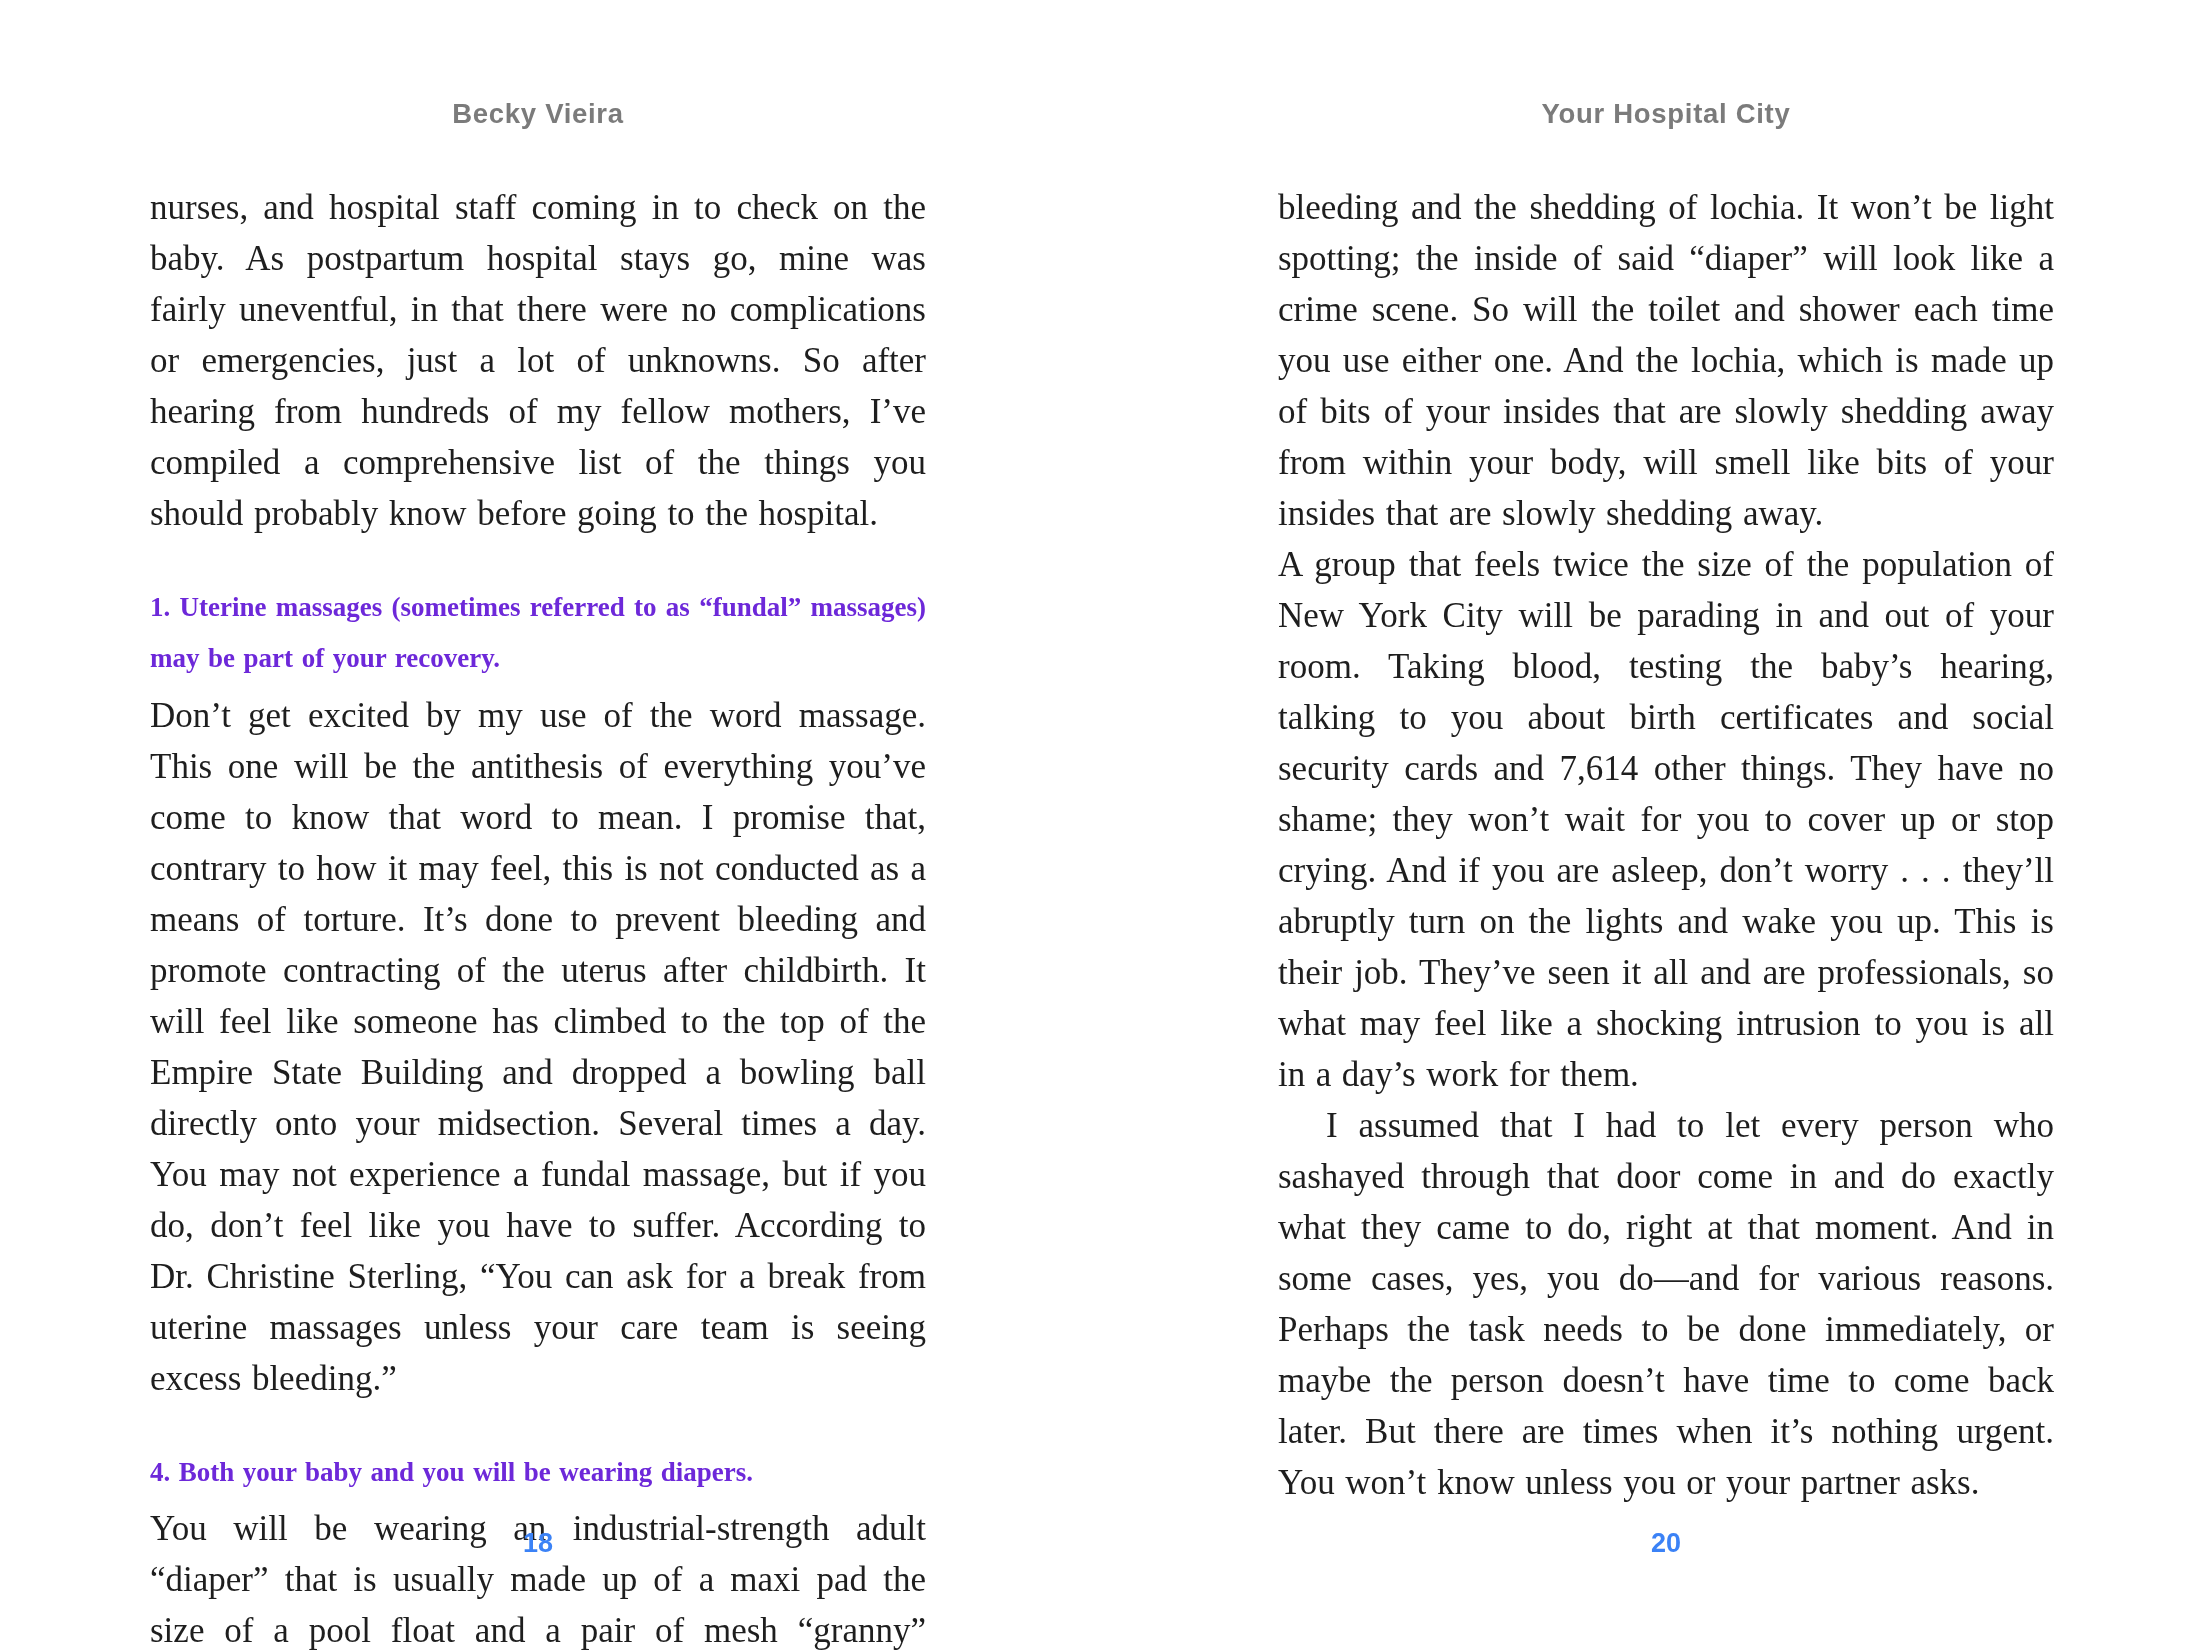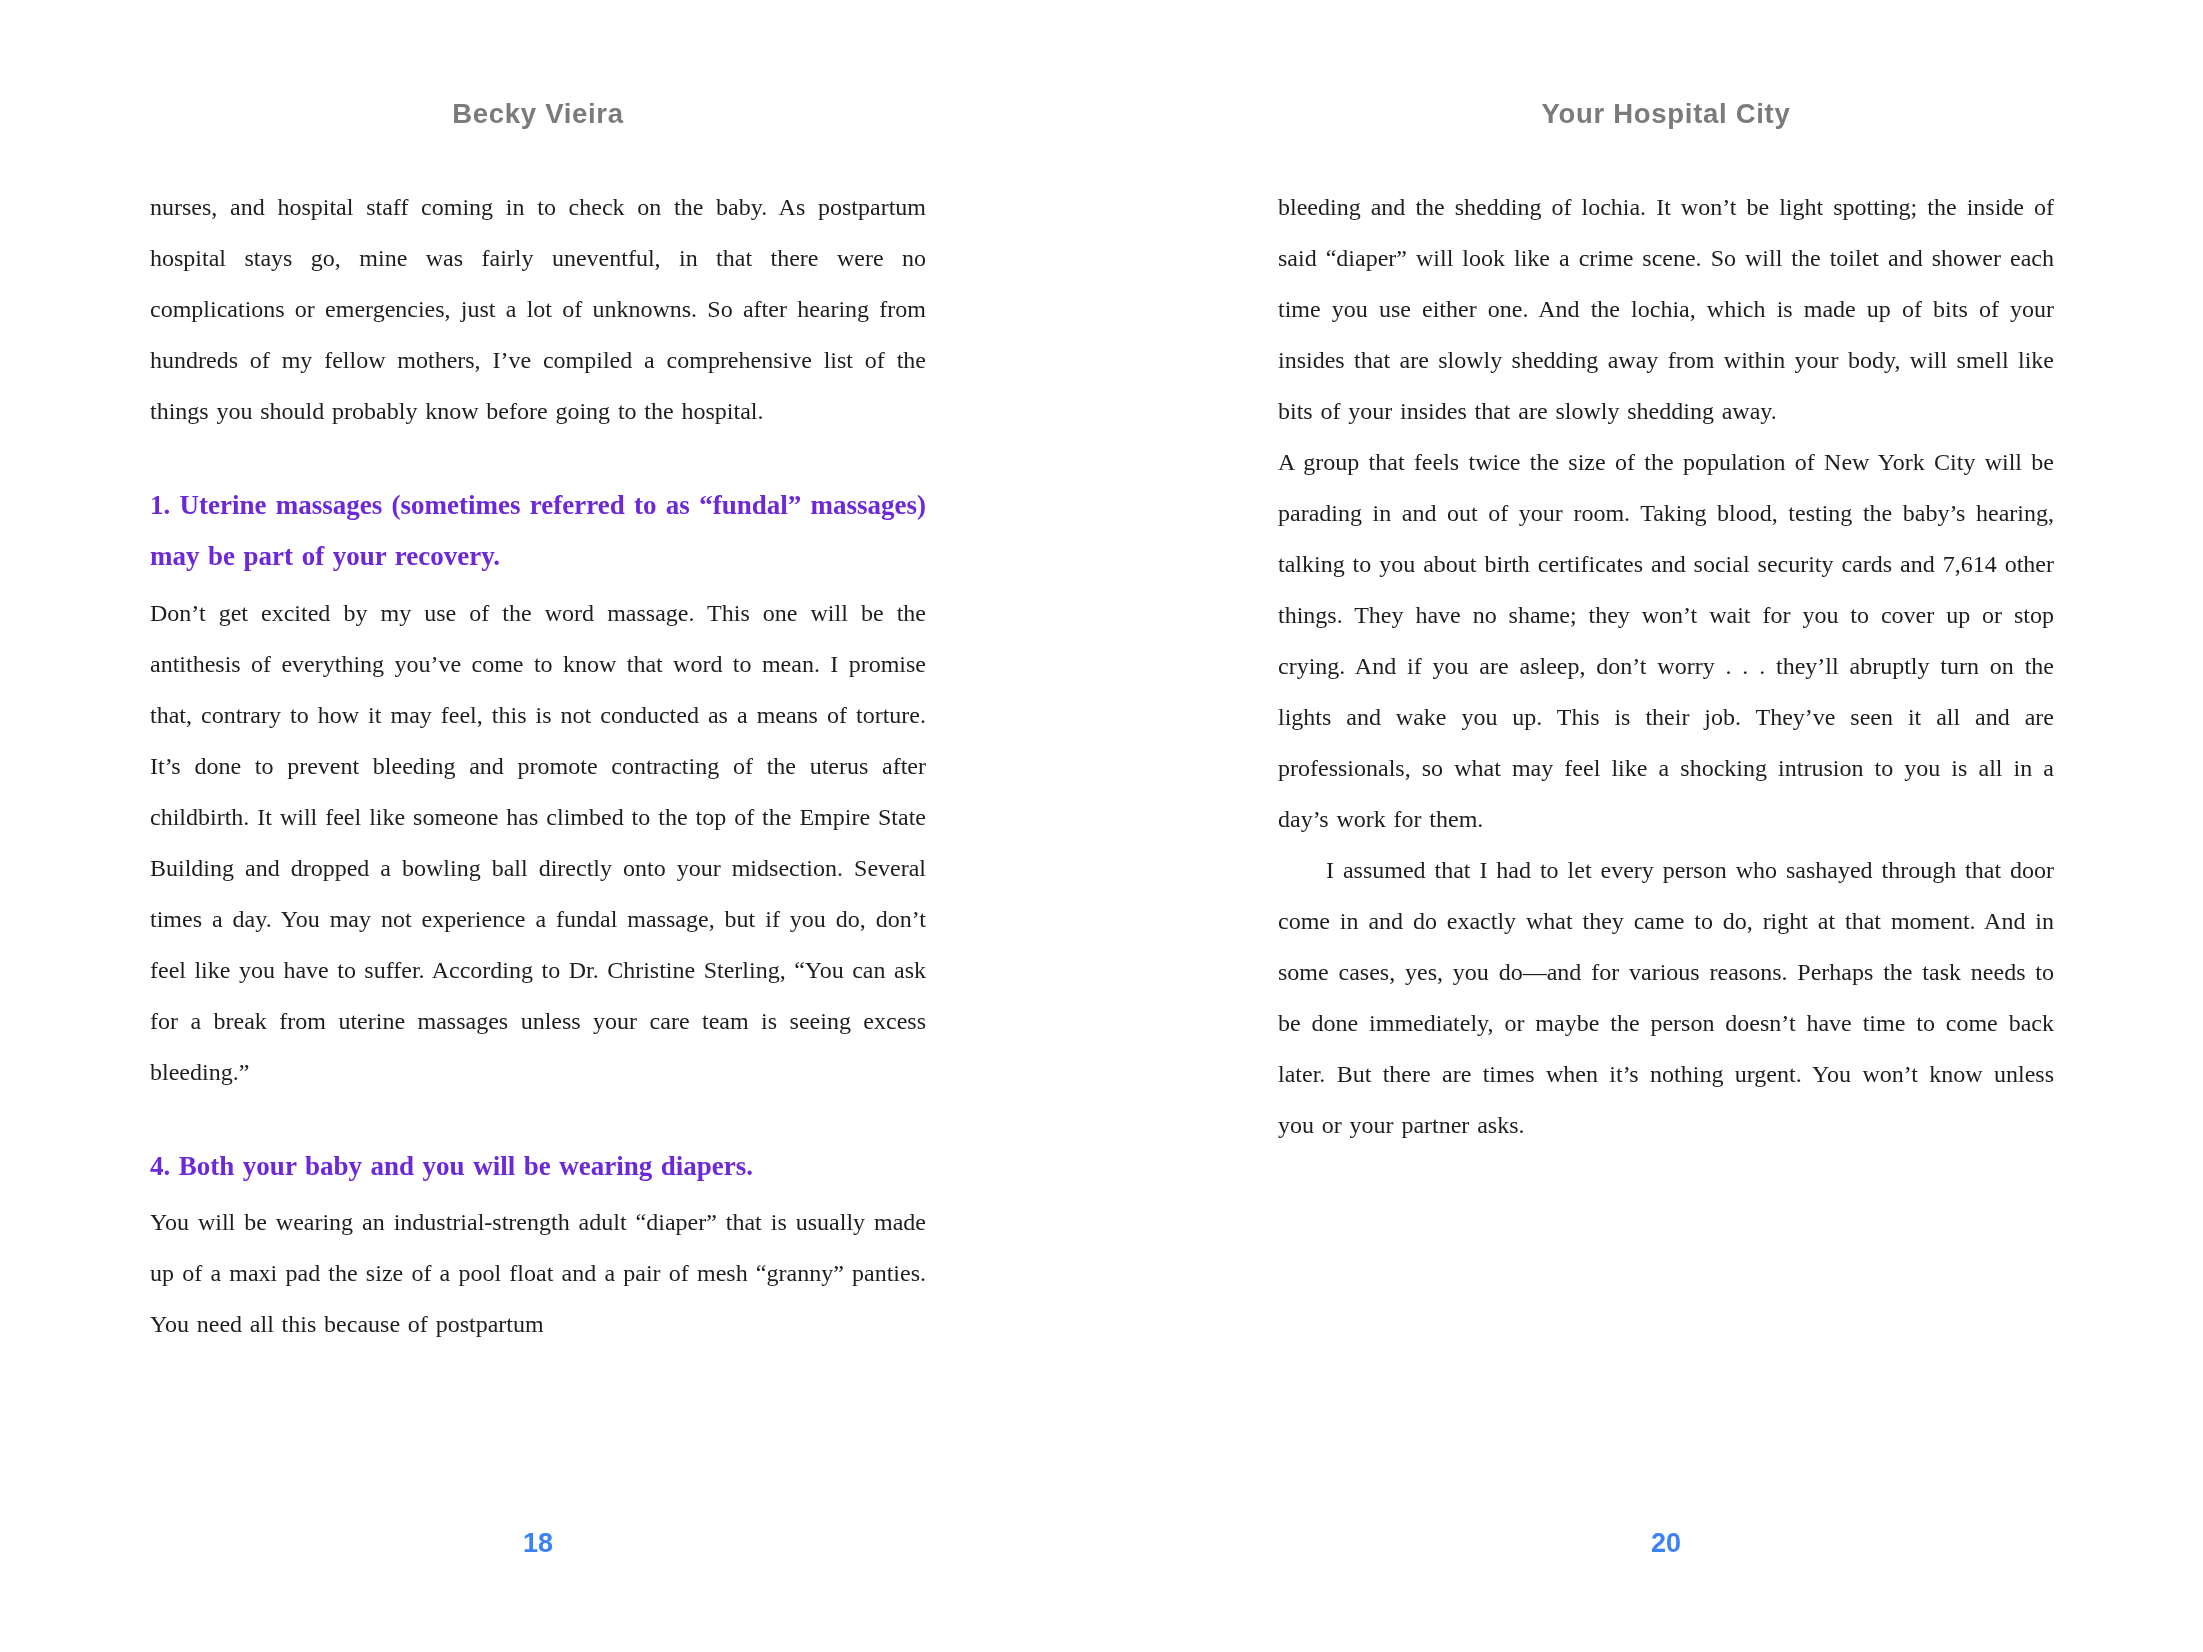--- a/index.html
+++ b/index.html
@@ -45,21 +45,21 @@
   .body-text {
     position: absolute;
     top: 182px;
     left: 0;
     right: 0;
     color: #1e1e1e;
   }
 
   .para {
     margin: 0;
-    font-size: 24px;
+    font-size: 35px;
     line-height: 51px;
     text-align: justify;
     word-spacing: 1.8px;
   }
   .para--indent {
     text-indent: 48px;
   }
 
   .section-heading {
     margin: 43px 0 5.5px 0;

